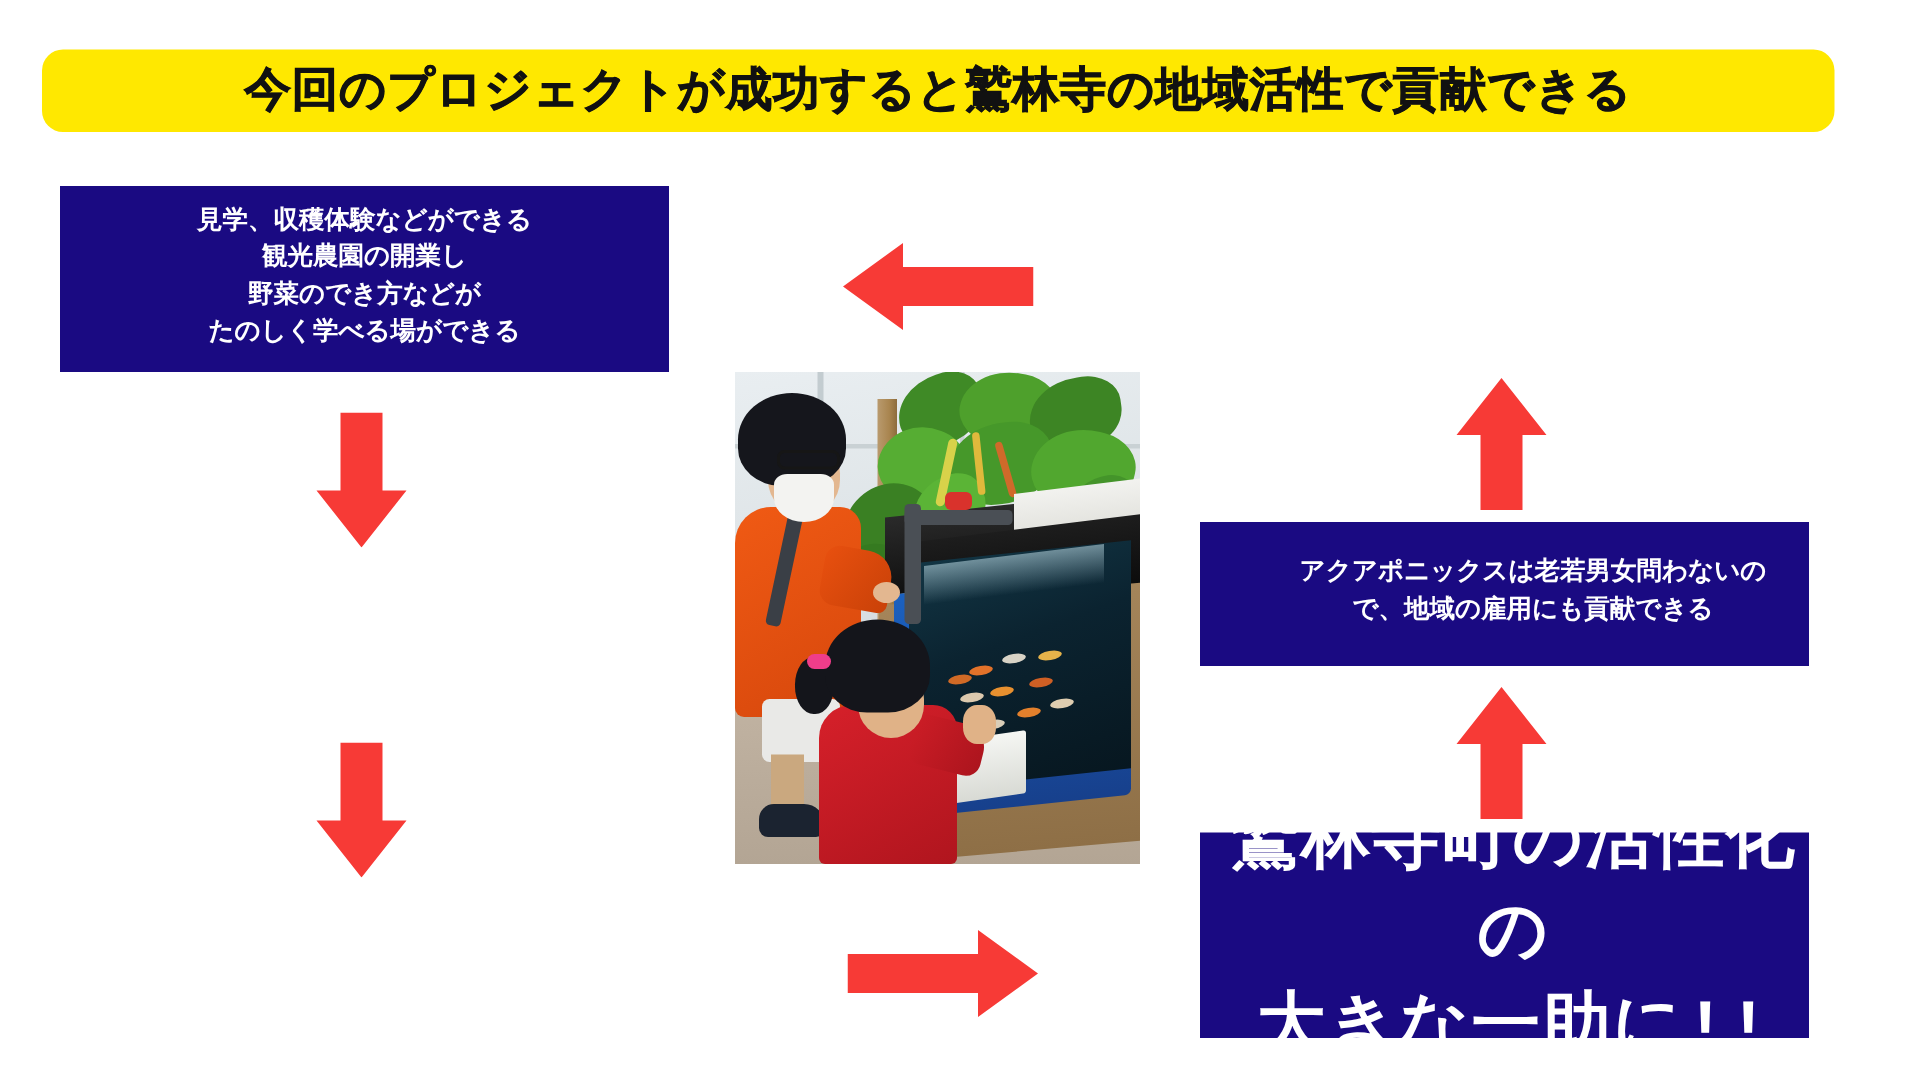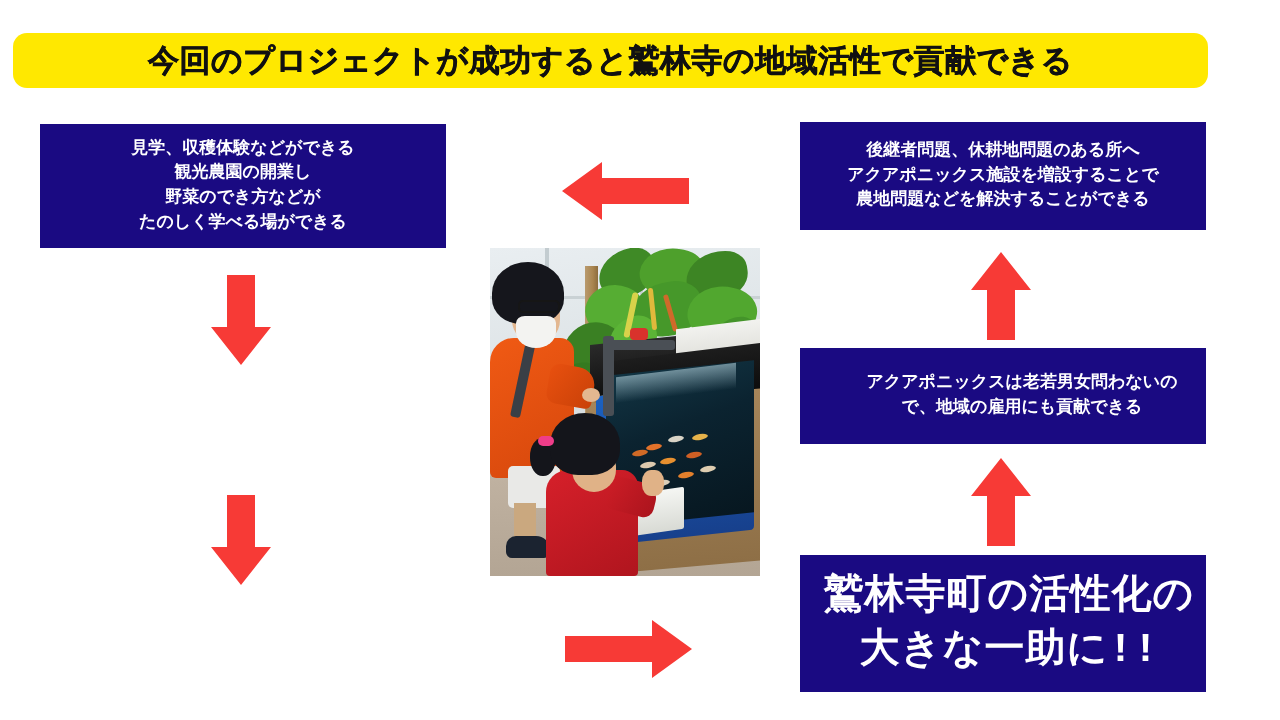--- a/index.html
+++ b/index.html
@@ -7,21 +7,21 @@
     width: 1280px; height: 720px;
     background: #ffffff;
     font-family: "DejaVu Sans", "Liberation Sans", sans-serif;
     overflow: hidden;
   }
   #stage { position: relative; width: 1280px; height: 720px; background: #fff; }
 
   
   .banner {
     position: absolute;
-    left: 13px; top: 33px;
+    left: 28px; top: 33px;
     width: 1195px; height: 55px;
     background: #FFE800;
     border-radius: 14px;
     display: flex; align-items: center; justify-content: center;
   }
   .banner-text {
     font-size: 31px;
     font-weight: 900;
     color: #111111;
     letter-spacing: 0.5px;
@@ -56,21 +56,21 @@
   #box-l3 { left: 40px;  top: 596px; width: 406px; height: 92px; }
   #box-l3 p { font-size: 17px; }
 
   #box-r1 { left: 800px; top: 122px; width: 406px; height: 108px; }
   #box-r1 p { font-size: 17px; }
 
   #box-r2 { left: 800px; top: 348px; width: 406px; height: 96px; padding-left: 38px; }
   #box-r2 p { font-size: 17px; }
 
   #box-r3 { left: 800px; top: 555px; width: 406px; height: 137px; }
-  #box-r3 p { font-size: 40px; line-height: 1.35; letter-spacing: 1px; margin-left: 12px; }
+  #box-r3 p { font-size: 46px; line-height: 1.35; letter-spacing: 1px; margin-left: 12px; }
 
   
   .arrow { position: absolute; }
   .arrow svg { display: block; width: 100%; height: 100%; }
   #arrow-left-top   { left: 562px; top: 160px; width: 127px; height: 62px; }
   #arrow-right-bot  { left: 565px; top: 618px; width: 127px; height: 62px; }
   #arrow-down-1     { left: 208px; top: 275px; width: 66px; height: 90px; }
   #arrow-down-2     { left: 208px; top: 495px; width: 66px; height: 90px; }
   #arrow-up-1       { left: 968px; top: 252px; width: 66px; height: 88px; }
   #arrow-up-2       { left: 968px; top: 458px; width: 66px; height: 88px; }
@@ -212,25 +212,20 @@
 
   <div class="navy" id="box-l1">
     <p>見学、収穫体験などができる
 観光農園の開業し
 野菜のでき方などが
 たのしく学べる場ができる</p>
   </div>
 
 
 
-  <div class="navy" id="box-r1">
-    <p>後継者問題、休耕地問題のある所へ
-アクアポニックス施設を増設することで
-農地問題などを解決することができる</p>
-  </div>
 
   <div class="navy" id="box-r2">
     <p>アクアポニックスは老若男女問わないの
 で、地域の雇用にも貢献できる</p>
   </div>
 
   <div class="navy" id="box-r3">
     <p>鷲林寺町の活性化の
 大きな一助に!!</p>
   </div>

